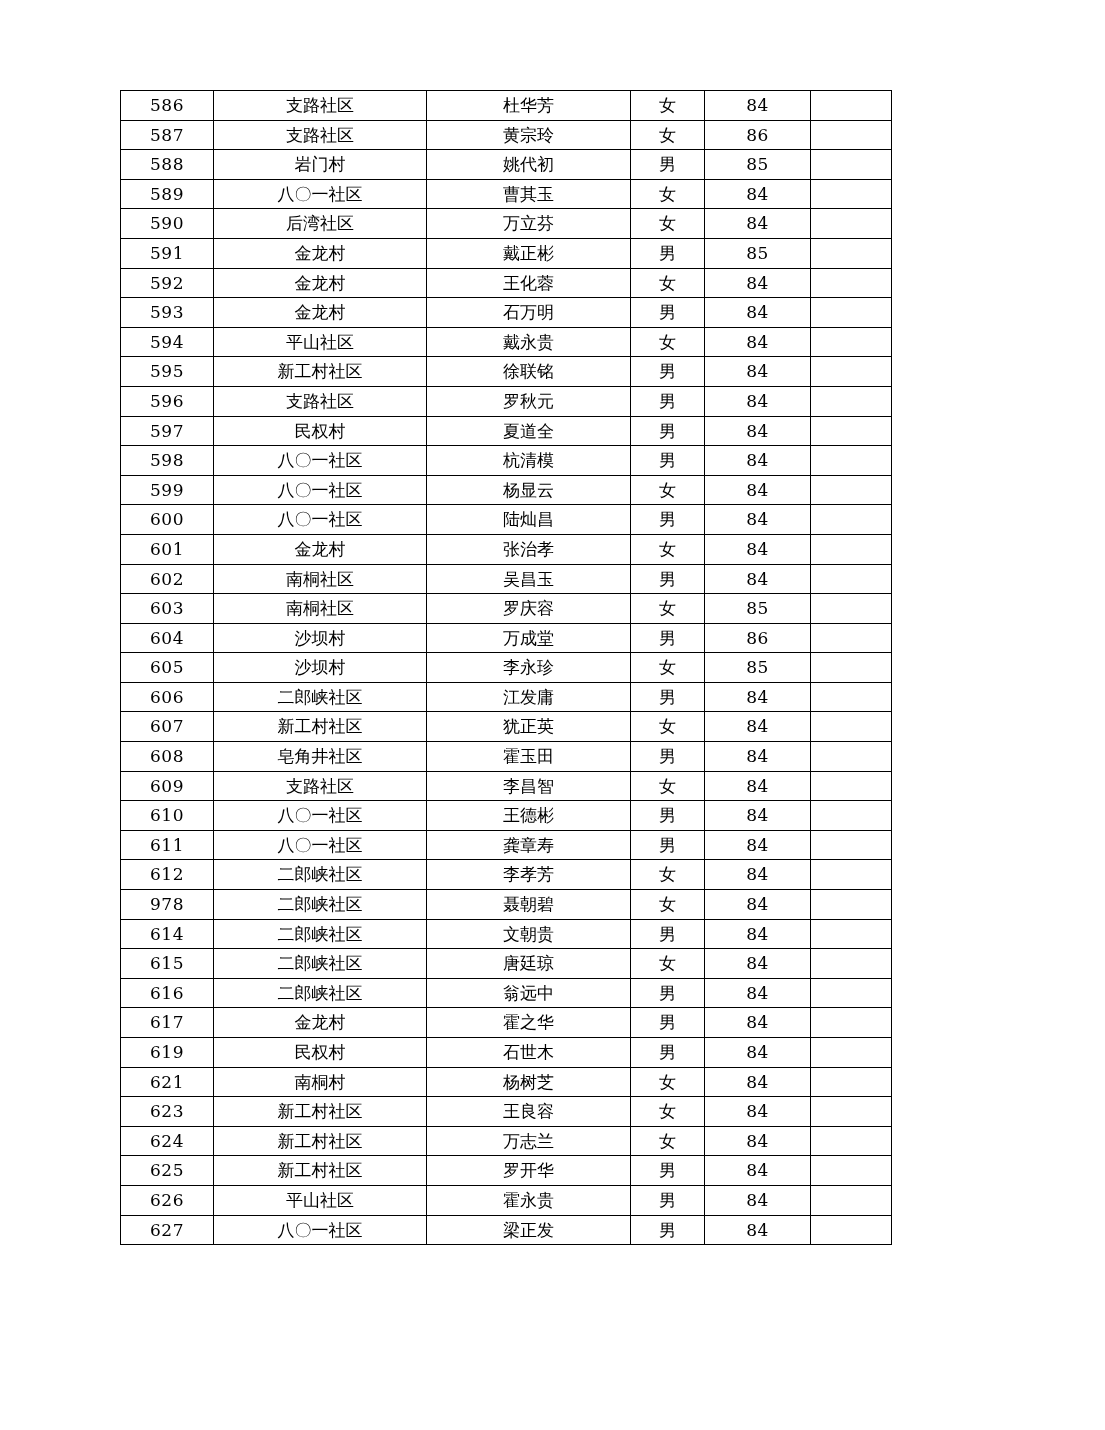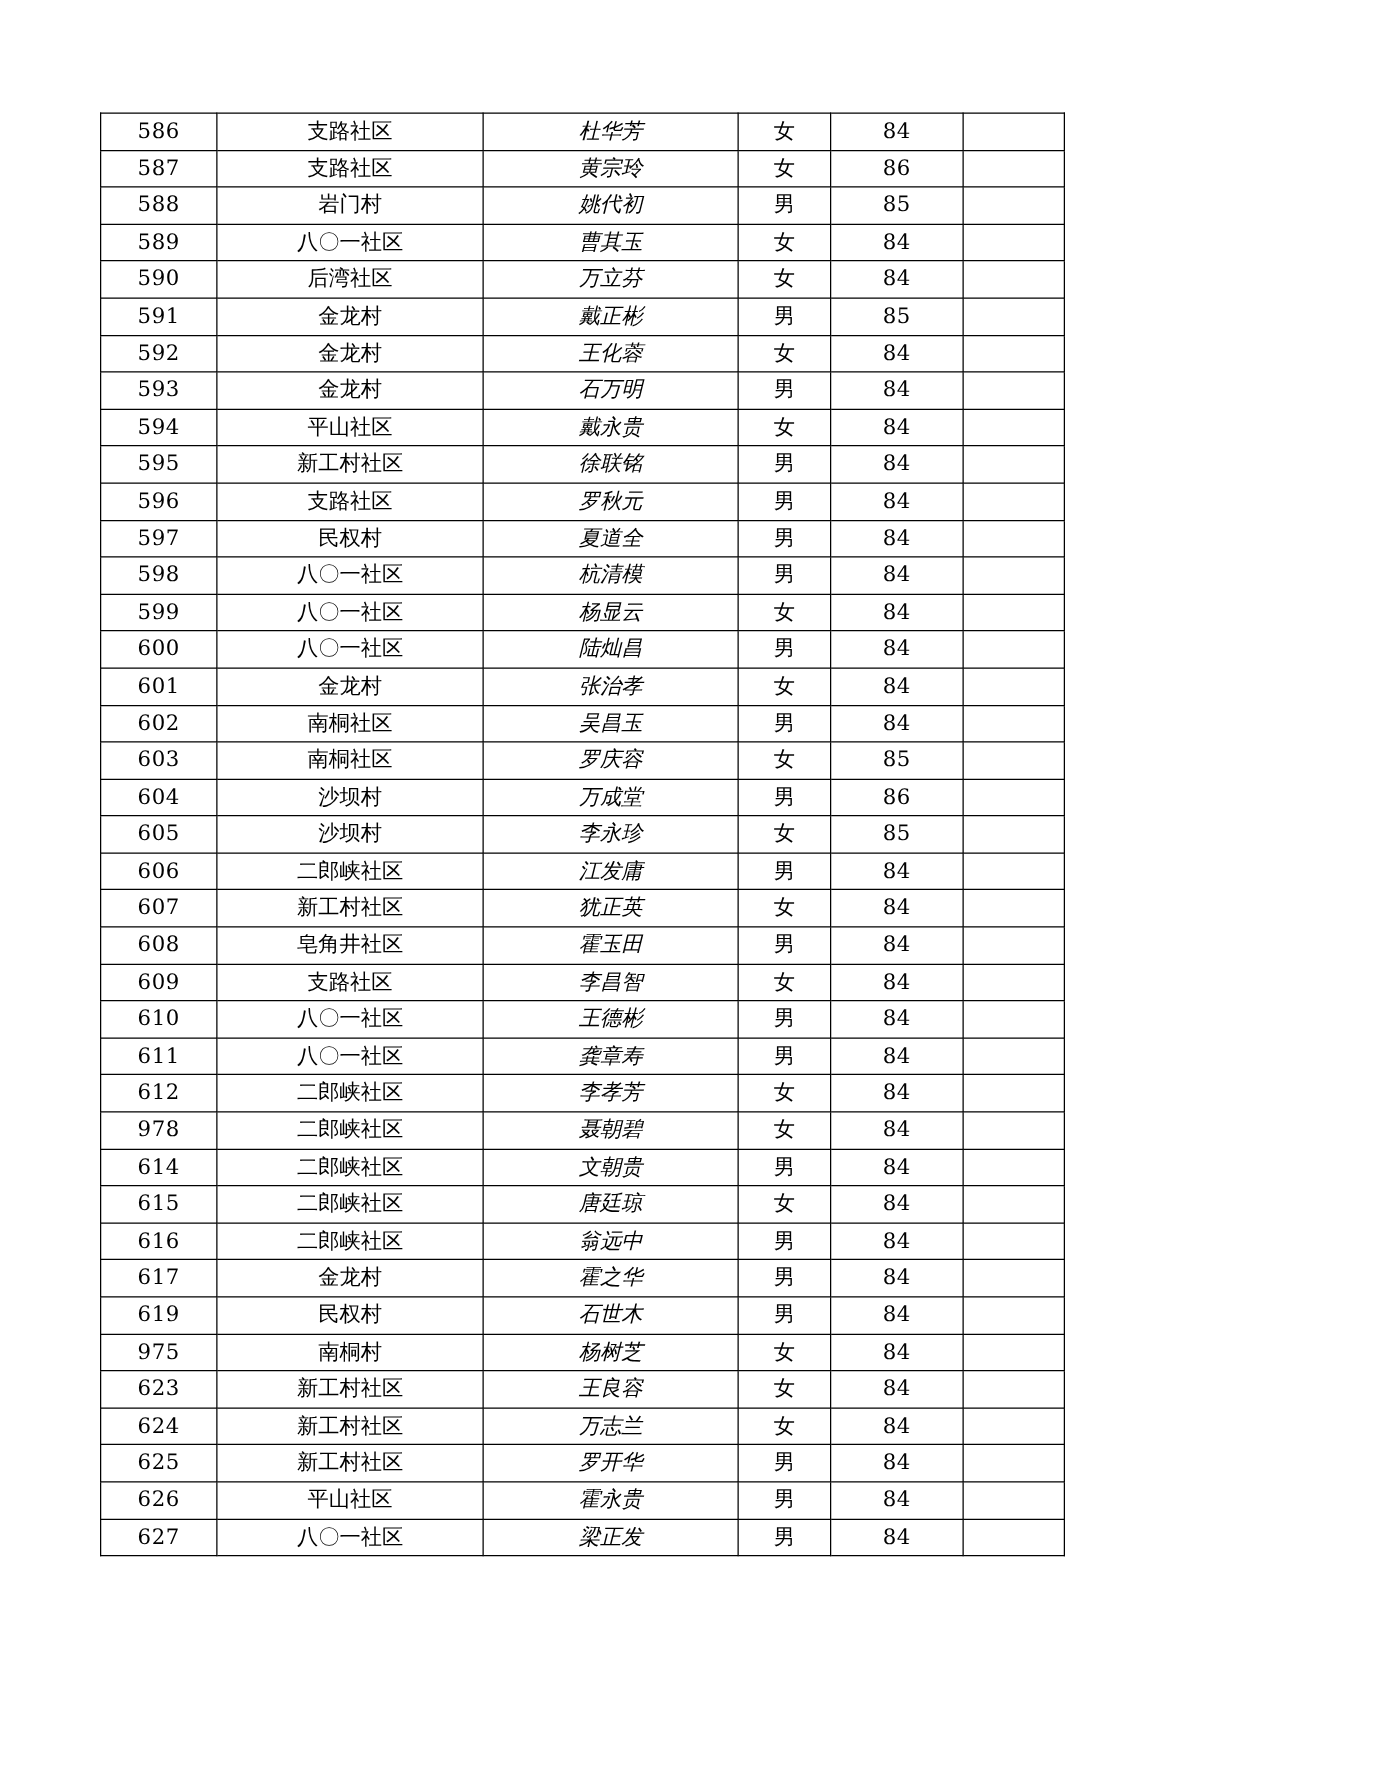--- a/index.html
+++ b/index.html
@@ -11,21 +11,21 @@
     width: 1105px;
     height: 1430px;
     font-family: "DejaVu Sans", "Liberation Sans", sans-serif;
     color: #000000;
   }
   .page {
     position: relative;
     width: 933px;
     height: 1430px;
     box-sizing: border-box;
-    padding: 90px 170px 0 80px;
+    padding: 90px 170px 0 120px;
   }
   table.roster {
     border-collapse: collapse;
     table-layout: fixed;
     width: 765px;
     margin: 0;
   }
   table.roster td {
     border: 1px solid #000000;
     height: 28.6px;
@@ -33,21 +33,21 @@
     padding: 0;
     text-align: center;
     vertical-align: middle;
     font-size: 17px;
     font-family: "DejaVu Serif", "Liberation Serif", serif;
     overflow: hidden;
     white-space: nowrap;
   }
   td.c-seq   { width: 92px; }
   td.c-area  { width: 212px; }
-  td.c-name  { width: 203px; font-style: italic; }
+  td.c-name  { width: 203px; }
   td.c-sex   { width: 73px; }
   td.c-age   { width: 105px; }
   td.c-note  { width: 80px; }
   .num {
     font-family: "DejaVu Serif", "Liberation Serif", serif;
     letter-spacing: 0.5px;
   }
 </style>
 </head>
 <body>
@@ -313,21 +313,21 @@
         </tr>
         <tr>
           <td class="c-seq num">619</td>
           <td class="c-area">民权村</td>
           <td class="c-name">石世木</td>
           <td class="c-sex">男</td>
           <td class="c-age num">84</td>
           <td class="c-note"></td>
         </tr>
         <tr>
-          <td class="c-seq num">975</td>
+          <td class="c-seq num">621</td>
           <td class="c-area">南桐村</td>
           <td class="c-name">杨树芝</td>
           <td class="c-sex">女</td>
           <td class="c-age num">84</td>
           <td class="c-note"></td>
         </tr>
         <tr>
           <td class="c-seq num">623</td>
           <td class="c-area">新工村社区</td>
           <td class="c-name">王良容</td>

